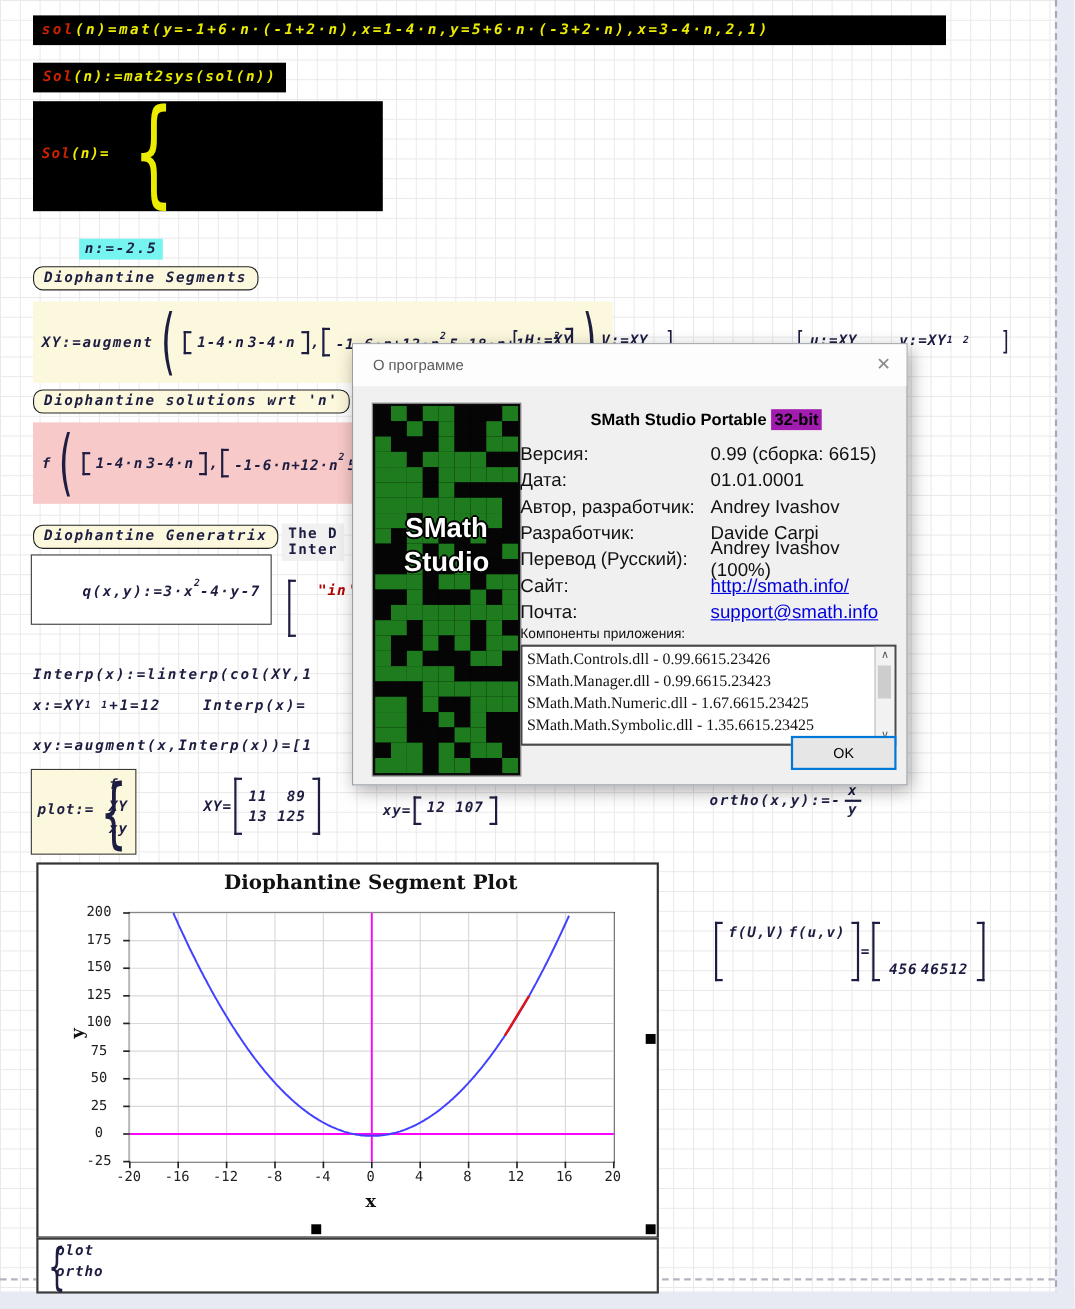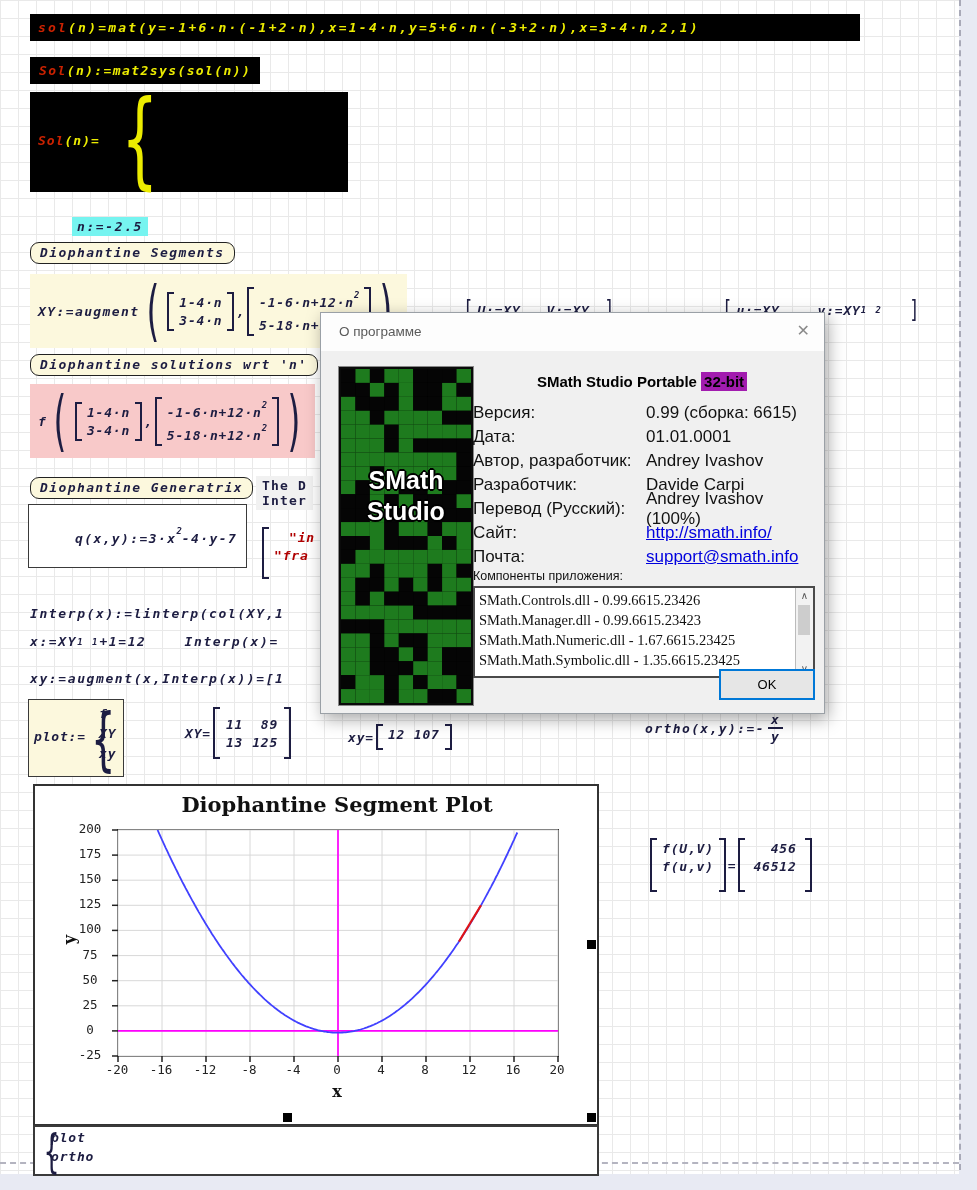--- a/index.html
+++ b/index.html
@@ -20,21 +20,21 @@
   .label-box{background:#fcf8dd;border:1.6px solid #222;border-radius:9px;padding:2px 9px 3px 9px;}
   .hl-cyan{background:#76f4f0;padding:2px 5px;}
   .bg-cream{background:#fcf8dd;}
   .bg-pink{background:#f8c9c9;}
   .selbox{background:#fff;border:1.6px solid #3a3a3a;}
   
   .mat{display:inline-flex;align-items:stretch;margin:0 2px;}
   .bl,.br{width:5px;border:2px solid #1d1d42;}
   .bl{border-right:none;}
   .br{border-left:none;}
-  .mcol{display:inline-flex;flex-direction:column;
+  .mcol{display:inline-flex;
         align-items:flex-start;gap:3px;padding:3px 5px;}
   .mcol.right{align-items:flex-end;}
   .mgrid{display:grid;grid-template-columns:auto auto;column-gap:9px;row-gap:3px;
          justify-items:end;align-content:center;padding:3px 6px;}
   .bigp{font-family:"DejaVu Sans",sans-serif;font-style:normal;font-weight:400;
         transform:scaleX(.5);display:inline-block;color:#1d1d42;line-height:1;}
   .brace{font-family:"DejaVu Sans",sans-serif;font-style:normal;font-weight:400;
         transform:scaleX(.55);display:inline-block;line-height:1;}
   sup.e{font-size:9px;vertical-align:9px;letter-spacing:0;}
   sub.s{font-size:9px;vertical-align:-7px;letter-spacing:2px;}
@@ -43,21 +43,21 @@
   .frac{display:inline-flex;flex-direction:column;align-items:center;vertical-align:middle;margin-left:3px;}
   .frac .den{border-top:2px solid #1d1d42;padding:0 3px;}
   .redstr{color:#b00000;}
   
   .margin-right{left:959px;top:0;width:18px;height:1190px;background:#e8eaf3;border-left:2px dashed #a9aab8;}
   .margin-bottom{left:0;top:1174px;width:977px;height:16px;background:#e8eaf3;}
   .pagebreak-h{left:0;top:1162px;width:959px;border-top:2px dashed #b4b4c0;}
   
   .plotbox{left:33px;top:784px;width:562px;height:338px;background:#fff;border:2px solid #333;}
   .plot-title{position:absolute;left:82px;top:6px;width:440px;text-align:center;
-      font-family:"DejaVu Serif","Liberation Serif",serif;font-weight:bold;font-size:21px;color:#111;}
+      font-family:"DejaVu Serif","Liberation Serif",serif;font-weight:bold;font-size:18px;color:#111;}
   .axes{position:absolute;left:82px;top:43px;width:440px;height:226px;border:1.6px solid #333;}
   .axes svg{overflow:visible;display:block;}
   .ytick{position:absolute;left:36px;width:38px;text-align:center;
       font-family:"DejaVu Sans Mono",monospace;font-size:12.5px;color:#222;}
   .xtick{position:absolute;width:44px;text-align:center;
       font-family:"DejaVu Sans Mono",monospace;font-size:12.5px;color:#222;}
   .axlab{font-family:"DejaVu Serif","Liberation Serif",serif;font-weight:bold;font-size:16px;color:#111;}
   .handle{position:absolute;width:9px;height:9px;background:#000;}
   .legendbox{left:33px;top:1125px;width:562px;height:47px;background:#fff;border:2px solid #3a3a3a;}
   

